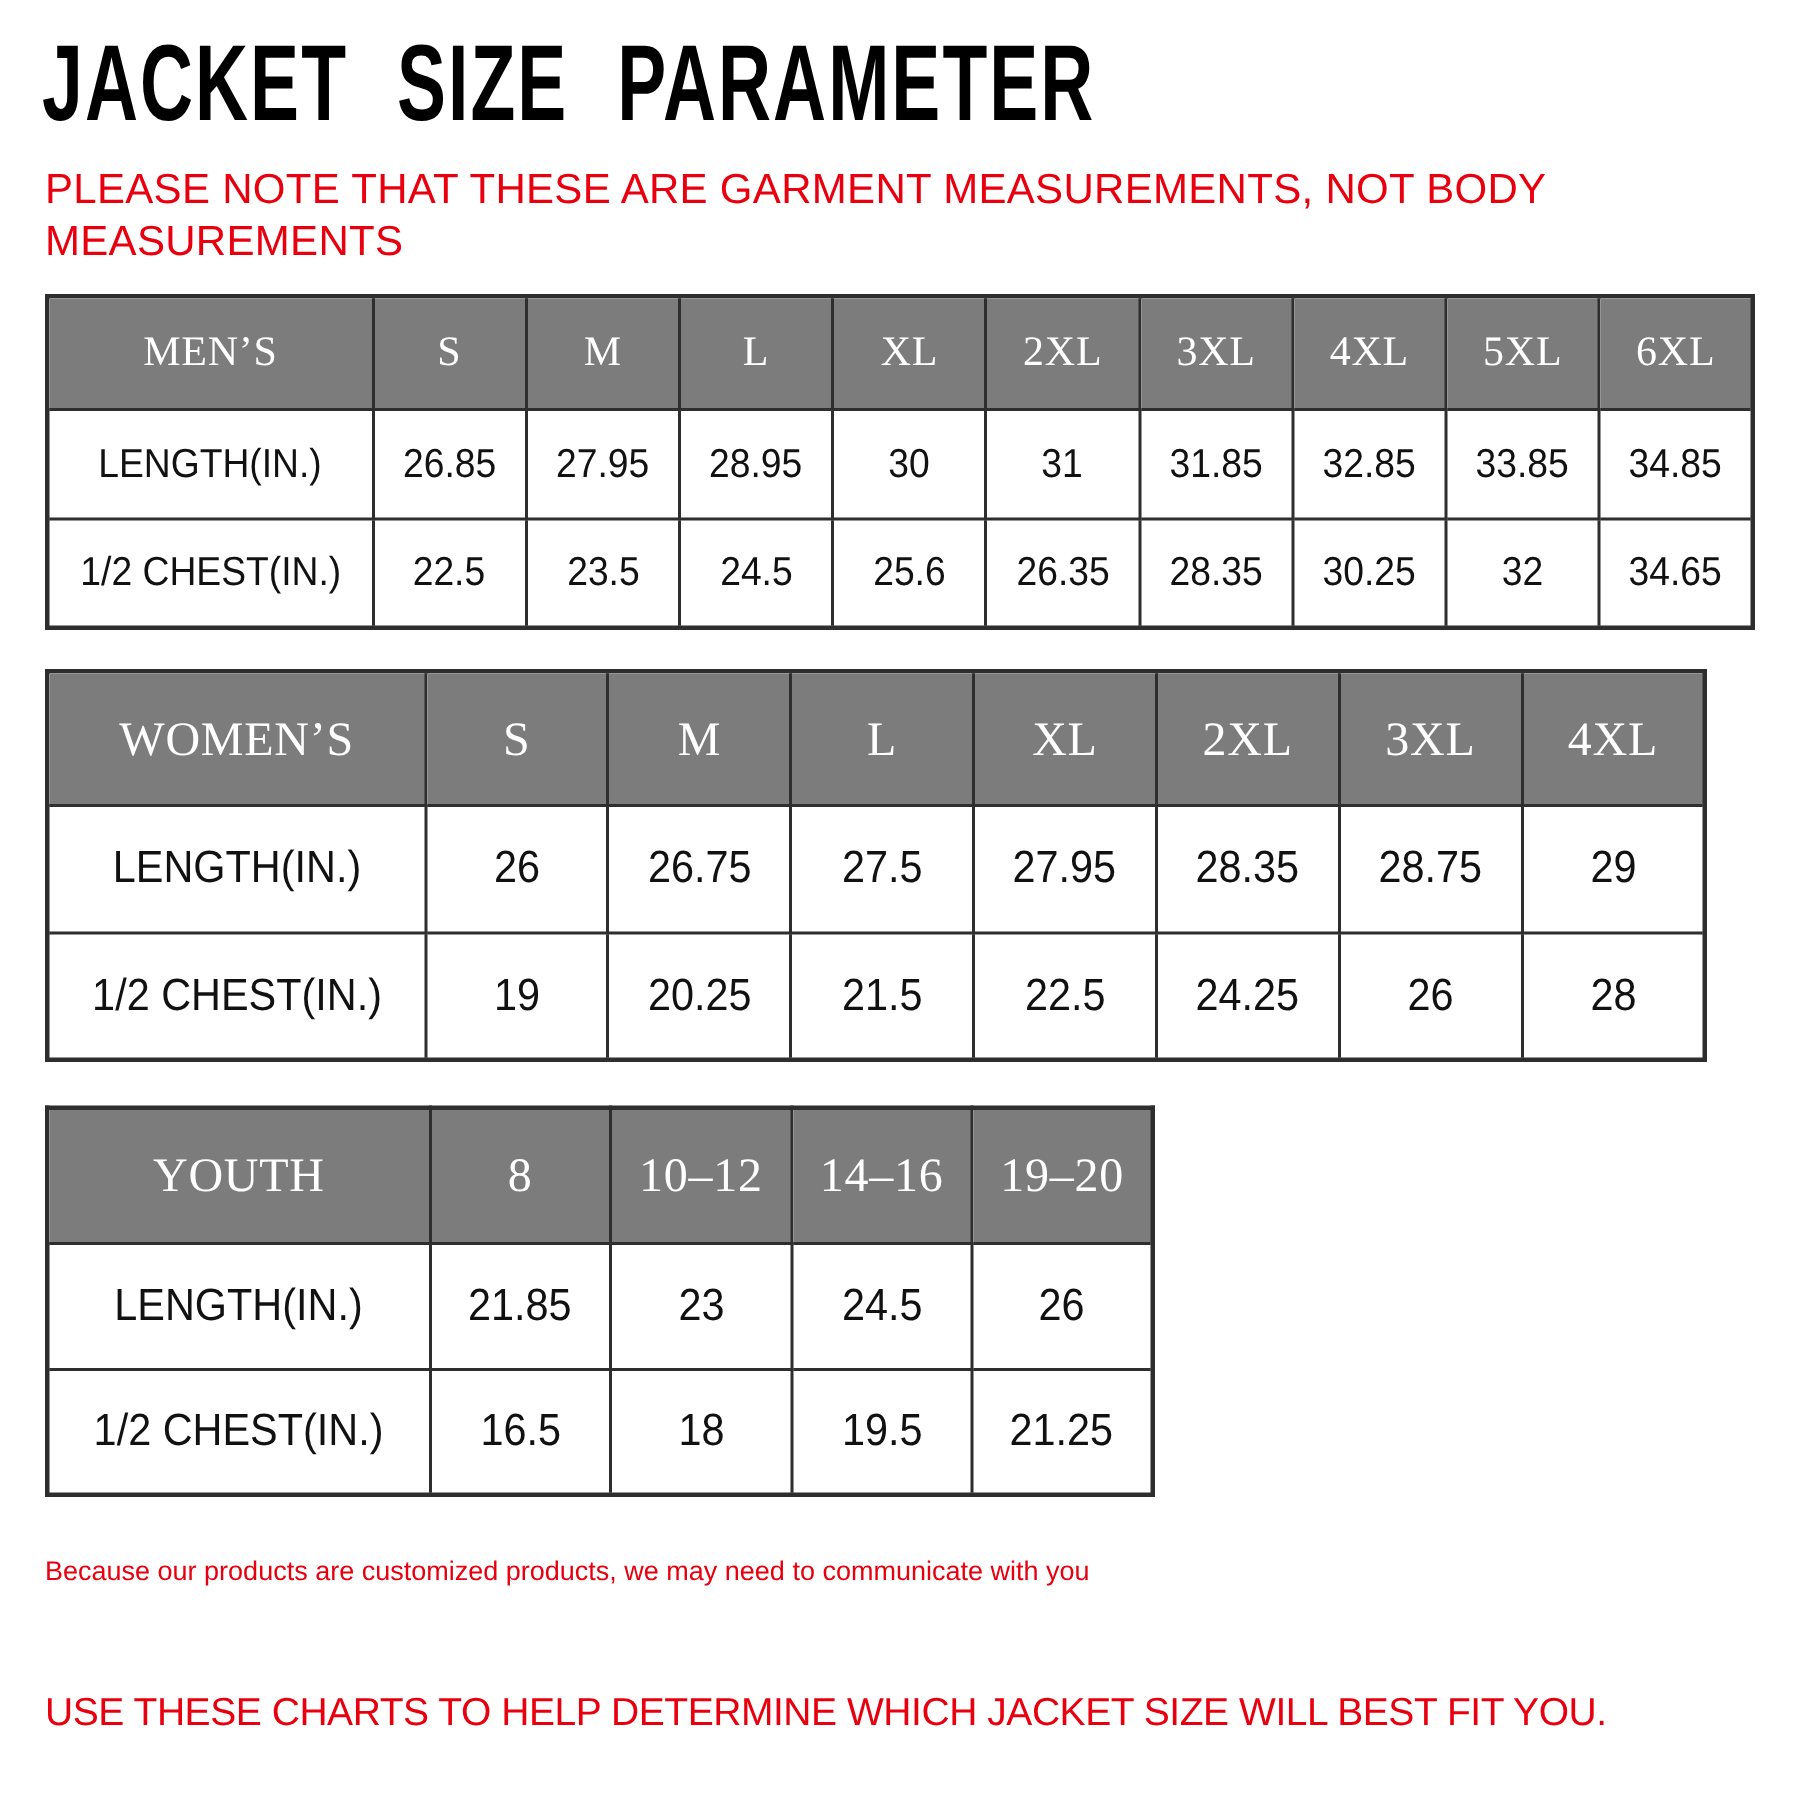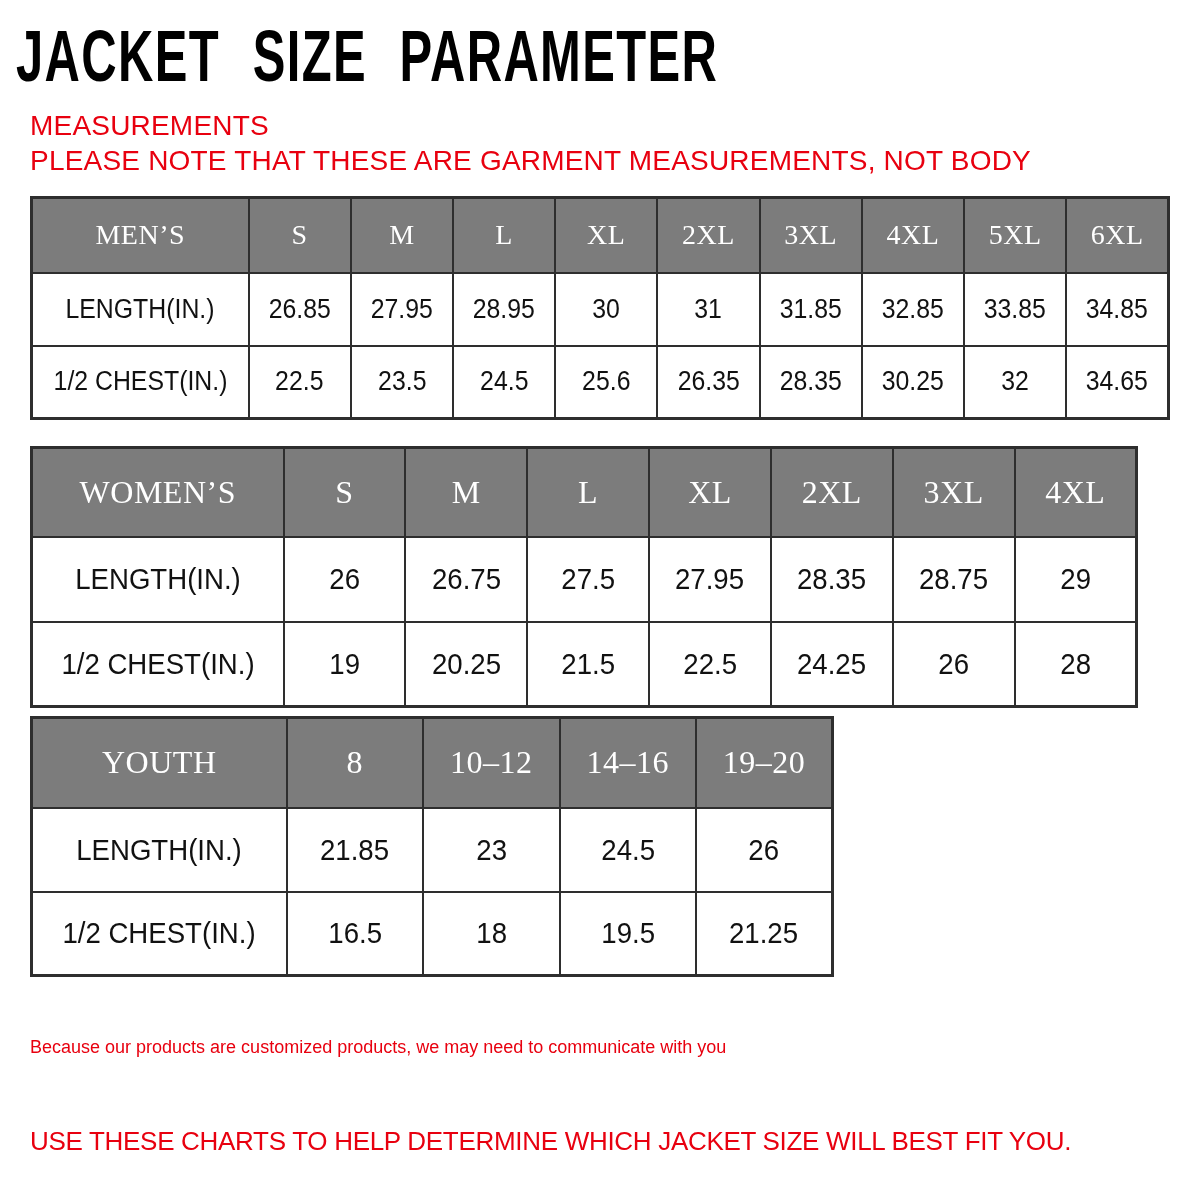--- a/index.html
+++ b/index.html
@@ -8,21 +8,21 @@
     width: 1200px;
     height: 1200px;
     background: #ffffff;
     font-family: "Liberation Sans", sans-serif;
     overflow: hidden;
   }
 
   
   .title {
     position: absolute;
-    left: 16px;
+    left: 28px;
     top: 18px;
     margin: 0;
     white-space: nowrap;
   }
   .title .title-text {
     display: inline-block;
     transform: scaleX(0.68);
     transform-origin: left top;
     font-family: "Liberation Sans", sans-serif;
     font-weight: bold;
@@ -61,21 +61,21 @@
     font-size: 26px;
     letter-spacing: -0.3px;
     white-space: nowrap;
     text-align: center;
   }
 
   
   .tbl-wrap { position: absolute; }
   .tbl-wrap.t0 { left: 30px; top: 196px;  width: 1140px; }
   .tbl-wrap.t1 { left: 30px; top: 446px;  width: 1108px; }
-  .tbl-wrap.t2 { left: 30px; top: 716px;  width: 804px;  }
+  .tbl-wrap.t2 { left: 30px; top: 737px;  width: 740px;  }
 
   table.size-table {
     width: 100%;
     border-collapse: collapse;
     table-layout: fixed;
     border: 3px solid var(--border, #2e2e2e);
   }
   table.size-table th,
   table.size-table td {
     border: 2px solid var(--border, #2e2e2e);
@@ -123,22 +123,22 @@
 </head>
 <body>
 
 <div class="page" style="--red: #e8000f; --header-bg: #7c7c7c; --header-text: #ffffff; --border: #2e2e2e; --text: #111111;">
 
   <h1 class="title">
     <span class="title-text">JACKET SIZE PARAMETER</span>
   </h1>
 
   <div class="note-top">
+    <div>PLEASE NOTE THAT THESE ARE GARMENT MEASUREMENTS, NOT BODY</div>
     <div>MEASUREMENTS</div>
-    <div>PLEASE NOTE THAT THESE ARE GARMENT MEASUREMENTS, NOT BODY</div>
   </div>
 
   <div class="tbl-wrap t0">
       <table class="size-table">
         <colgroup>
           <col class="first">
           <col>
           <col>
           <col>
           <col>

